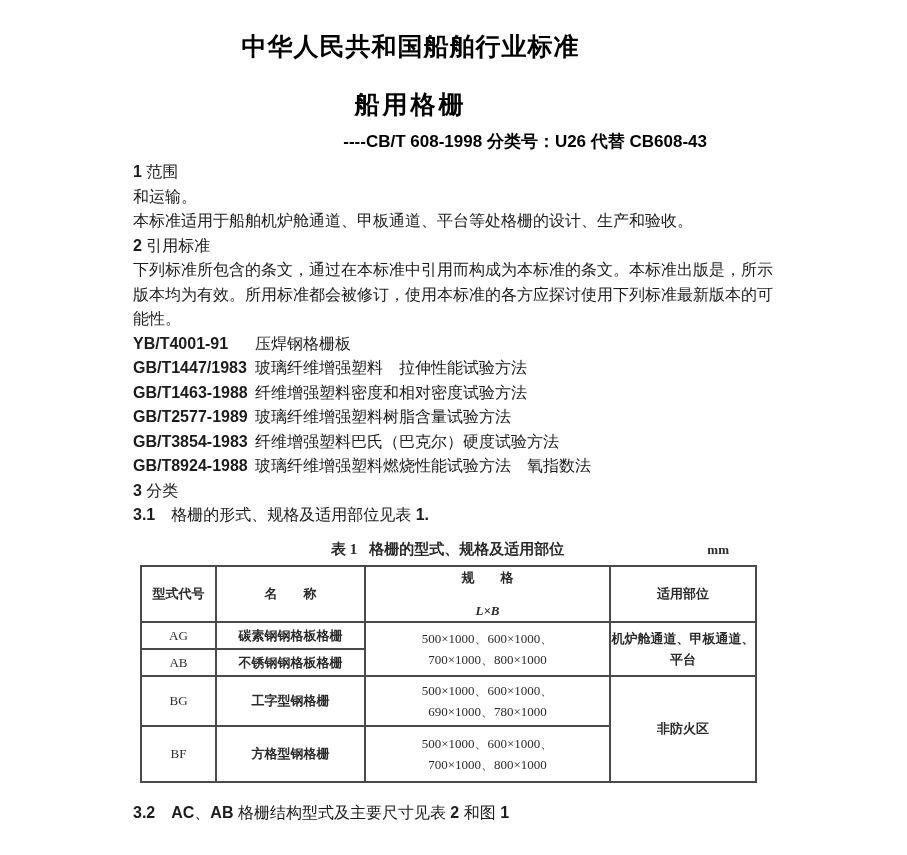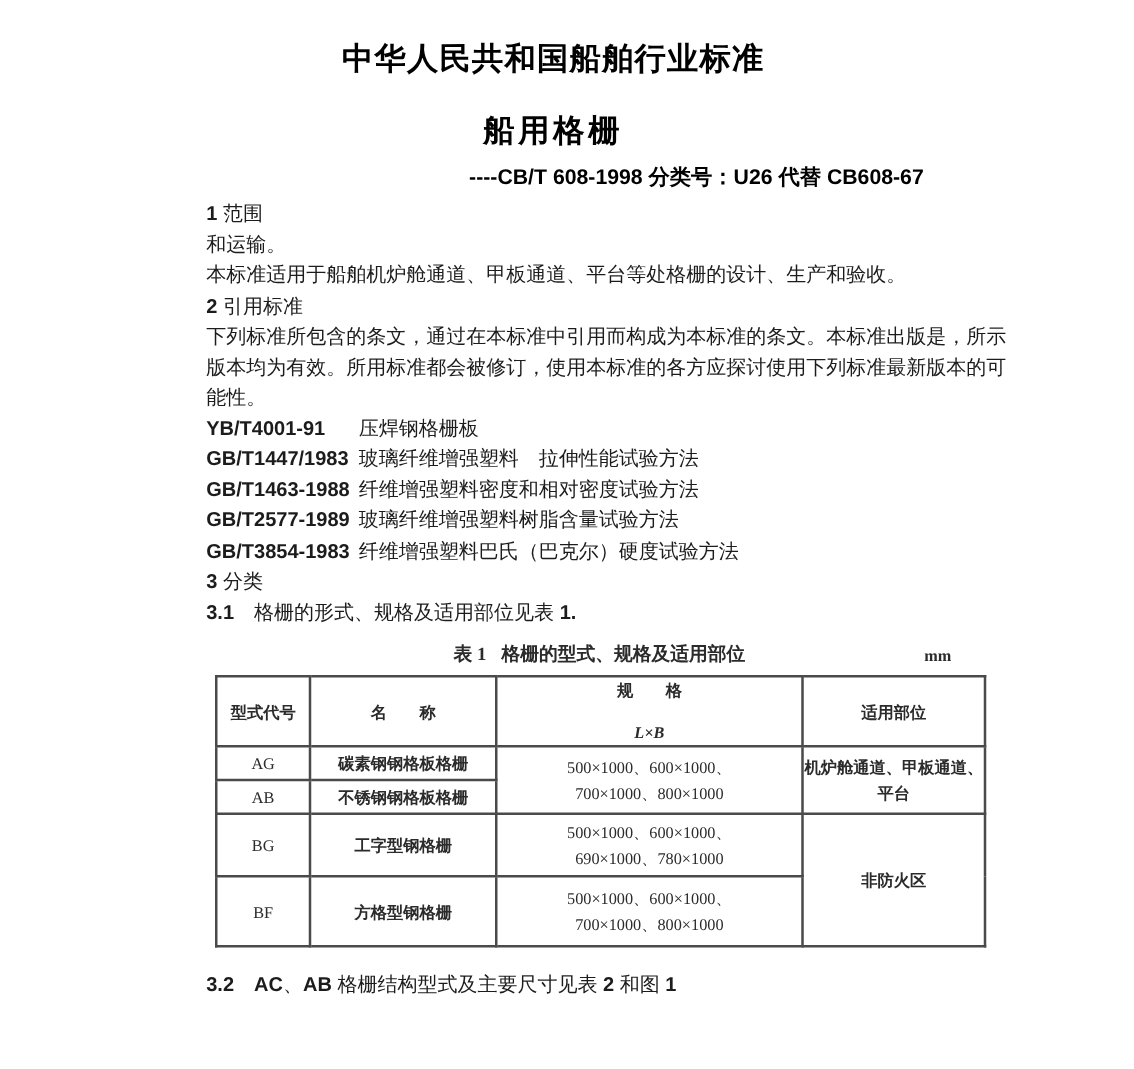--- a/index.html
+++ b/index.html
@@ -4,21 +4,20 @@
 <style>
   html, body { margin: 0; padding: 0; background: #ffffff; }
   .page {
     position: relative;
     width: 821px;
     height: 855px;
     background: #ffffff;
     overflow: hidden;
     font-family: "Liberation Sans", "DejaVu Sans", sans-serif;
     color: #1c1c1c;
-    padding-left: 32px;
   }
   .doc-title {
     margin: 0;
     padding-top: 30px;
     text-align: center;
     font-size: 25px;
     font-weight: bold;
     color: #000;
     letter-spacing: 1px;
   }
@@ -105,21 +104,21 @@
     font-size: 16px;
   }
 </style>
 </head>
 <body>
 
 <div class="page">
 
   <h1 class="doc-title">中华人民共和国船舶行业标准</h1>
   <h2 class="doc-subtitle">船用格栅</h2>
-  <div class="designation">----CB/T 608-1998 分类号：U26 代替 CB608-67</div>
+  <div class="designation">----CB/T 608-1998 分类号：U26 代替 CB608-43</div>
 
   <div class="content">
     <div class="line"><span class="b">1</span><span> 范围</span></div>
     <div class="line">和运输。</div>
     <div class="line">本标准适用于船舶机炉舱通道、甲板通道、平台等处格栅的设计、生产和验收。</div>
 
     <div class="line"><span class="b">2</span><span> 引用标准</span></div>
     <div class="line">下列标准所包含的条文，通过在本标准中引用而构成为本标准的条文。本标准出版是，所示</div>
     <div class="line">版本均为有效。所用标准都会被修订，使用本标准的各方应探讨使用下列标准最新版本的可</div>
     <div class="line">能性。</div>
@@ -131,20 +130,23 @@
       <span class="ref-code">GB/T1447/1983</span><span>玻璃纤维增强塑料　拉伸性能试验方法</span>
     </div>
     <div class="line">
       <span class="ref-code">GB/T1463-1988</span><span>纤维增强塑料密度和相对密度试验方法</span>
     </div>
     <div class="line">
       <span class="ref-code">GB/T2577-1989</span><span>玻璃纤维增强塑料树脂含量试验方法</span>
     </div>
     <div class="line">
       <span class="ref-code">GB/T3854-1983</span><span>纤维增强塑料巴氏（巴克尔）硬度试验方法</span>
+    </div>
+    <div class="line">
+      <span class="ref-code">GB/T8924-1988</span><span>玻璃纤维增强塑料燃烧性能试验方法　氧指数法</span>
     </div>
 
     <div class="line"><span class="b">3</span><span> 分类</span></div>
     <div class="line"><span class="b">3.1</span><span>　格栅的形式、规格及适用部位见表 </span><span class="b">1.</span></div>
   </div>
 
   <div class="tablewrap">
     <div class="caption-row">
       <span class="caption-label">表 1</span><span>格栅的型式、规格及适用部位</span>
       <span class="unit">mm</span>

